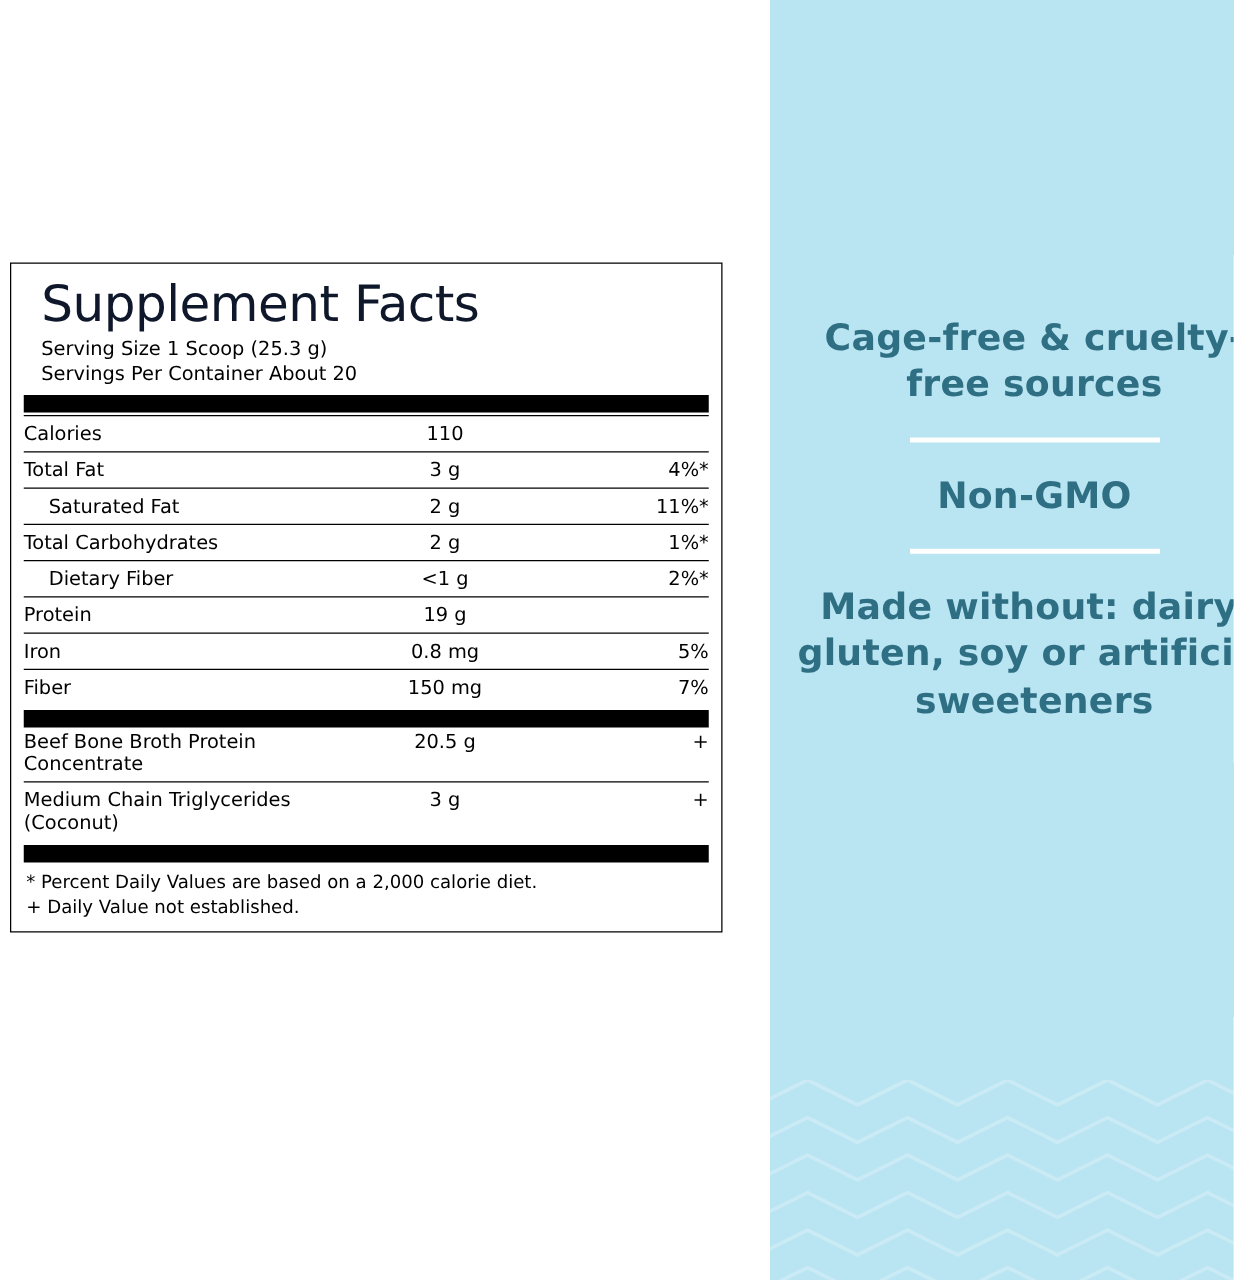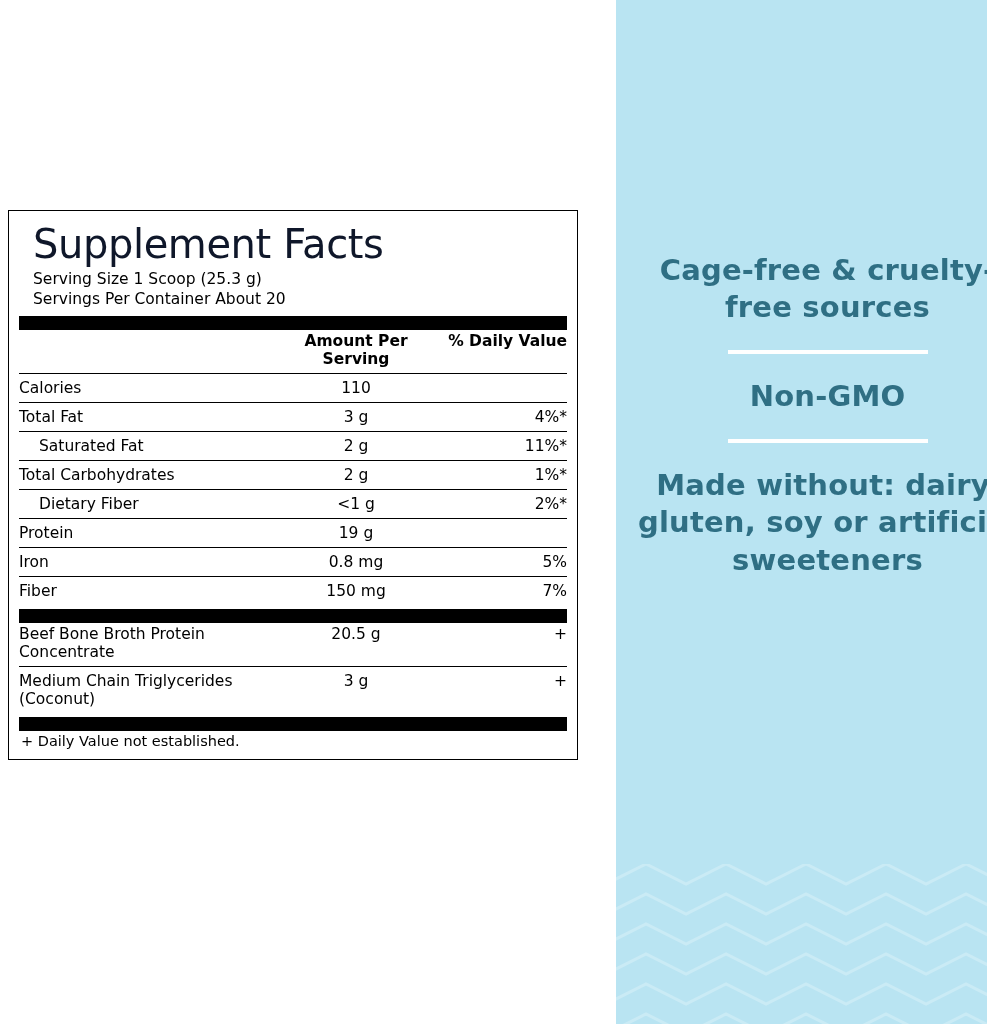--- a/index.html
+++ b/index.html
@@ -172,25 +172,20 @@
 
     <div class="sf-title">Supplement Facts</div>
 
     <div class="sf-serving">Serving Size 1 Scoop (25.3 g)</div>
     <div class="sf-serving">Servings Per Container About 20</div>
 
     <div class="bar-thick"></div>
 
     <table class="sf-table">
       <tbody>
-          <tr class="hdr-row">
-        <td class="col-name"></td>
-        <td class="col-amt">Amount Per Serving</td>
-        <td class="col-dv">% Daily Value</td>
-      </tr>
       <tr class="rule-row">
         <td colspan="3">
               <div class="rule"></div>
             </td>
       </tr>
 
       <tr>
         <td class="col-name">Calories</td>
         <td class="col-amt">110</td>
         <td class="col-dv"></td>
@@ -292,17 +287,18 @@
       <tr>
         <td class="col-name">Medium Chain Triglycerides (Coconut)</td>
         <td class="col-amt">3 g</td>
         <td class="col-dv">+</td>
       </tr>
     </tbody>
       </table>
 
     <div class="bar-thick"></div>
 
+    <div class="sf-footnotes">* Percent Daily Values are based on a 2,000 calorie diet.</div>
     <div class="sf-footnotes" style="margin-top:0">+ Daily Value not established.</div>
   </div>
 
 
 </div>
 
 </body></html>

